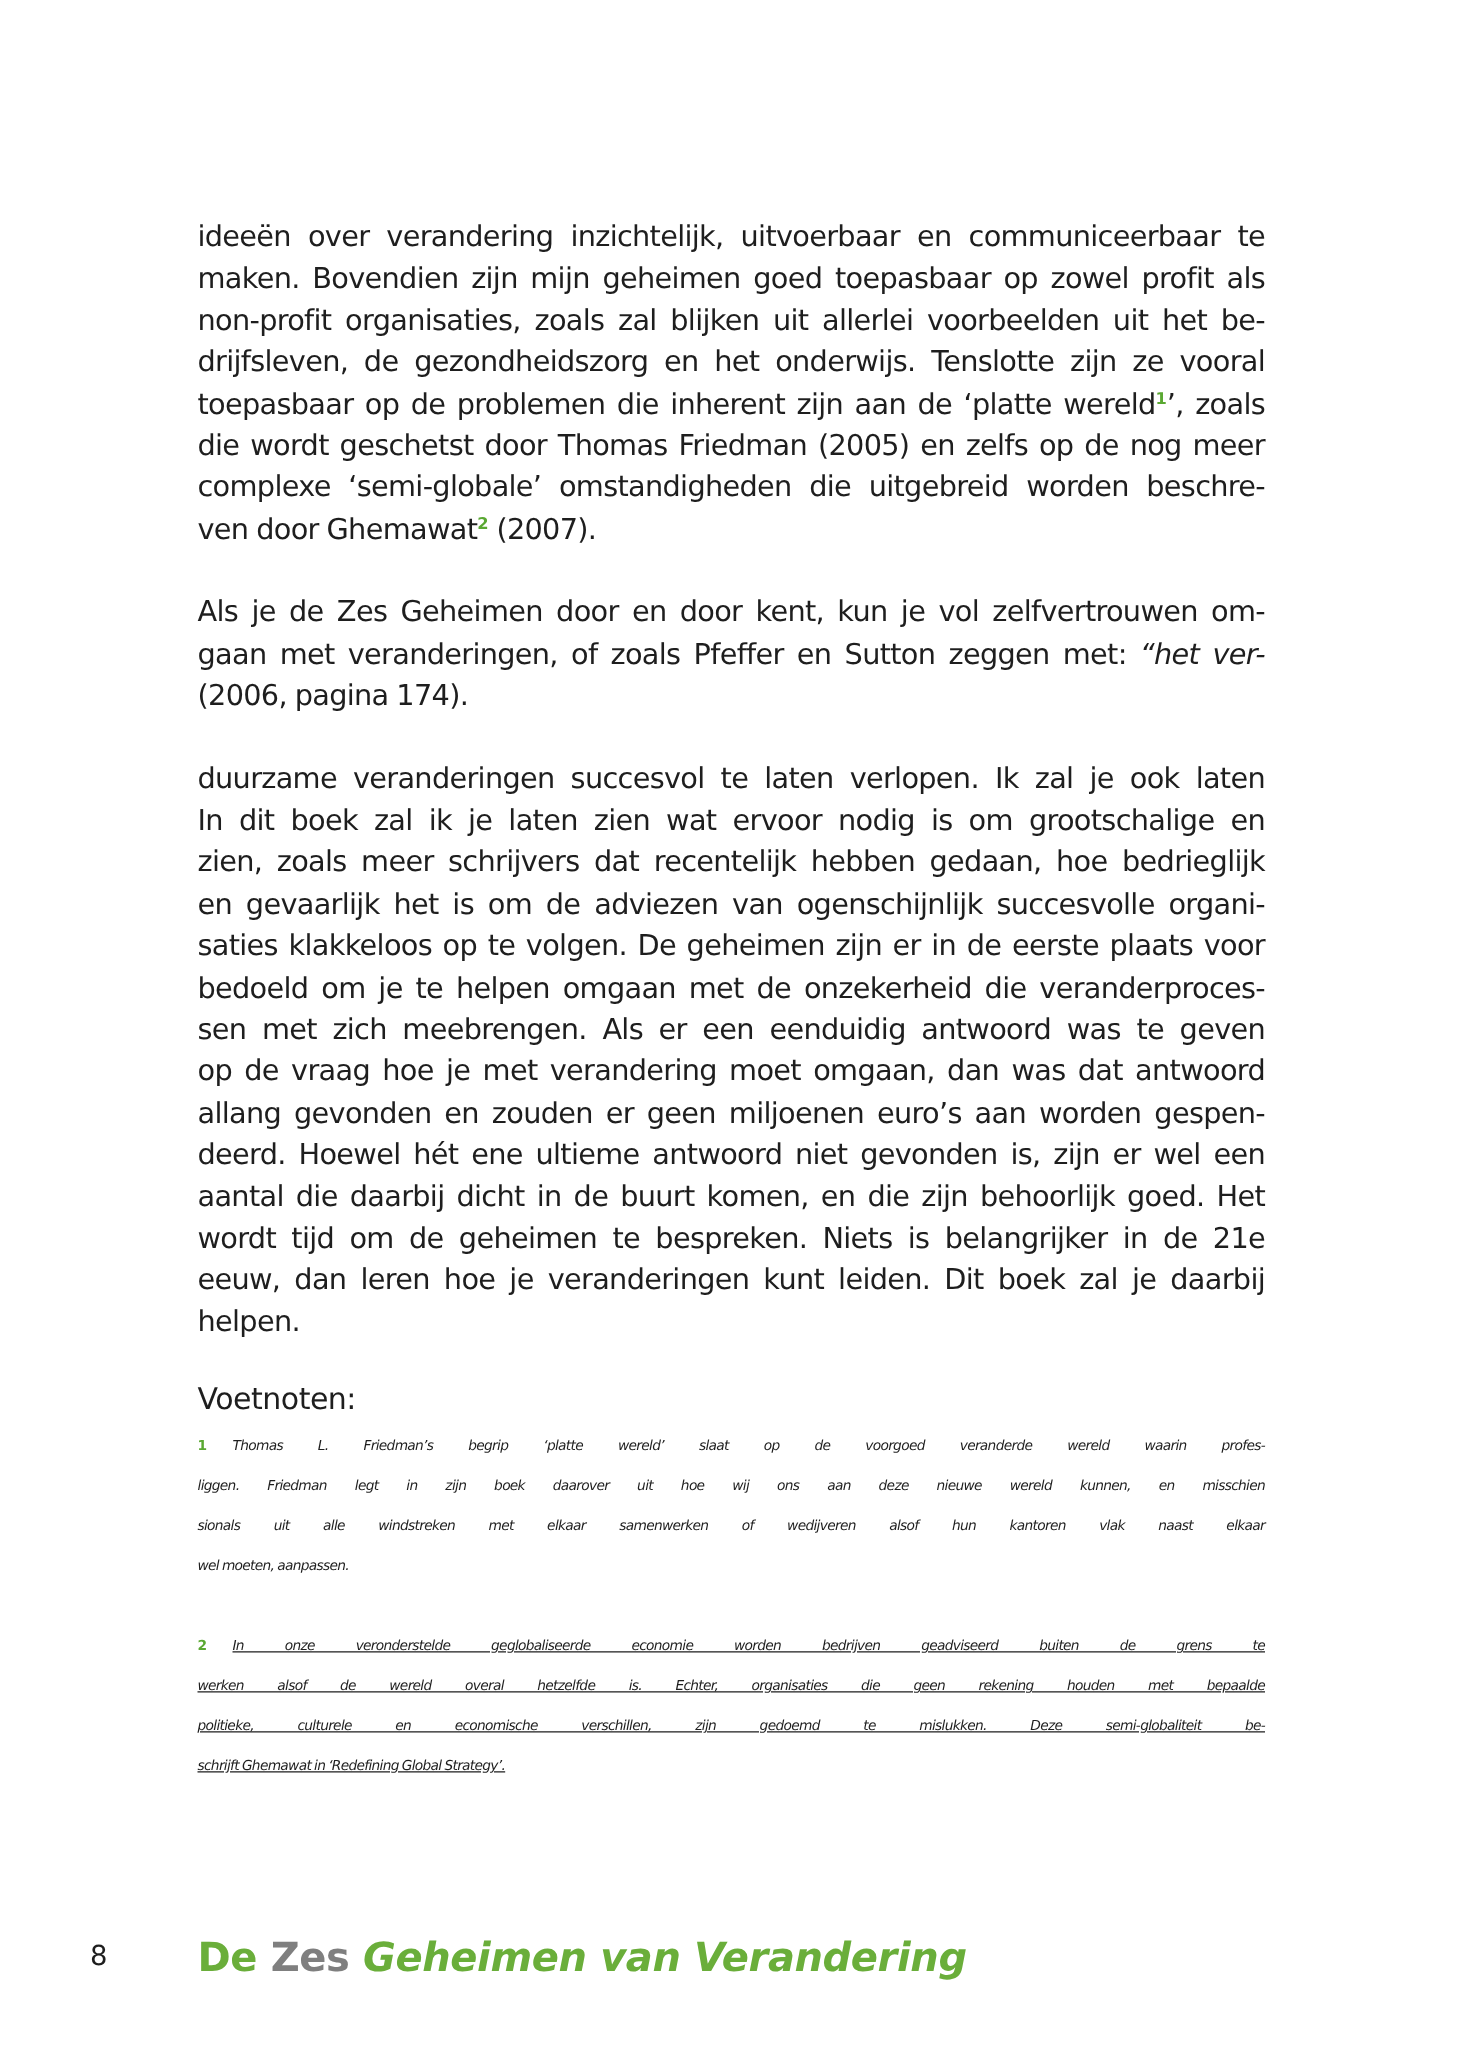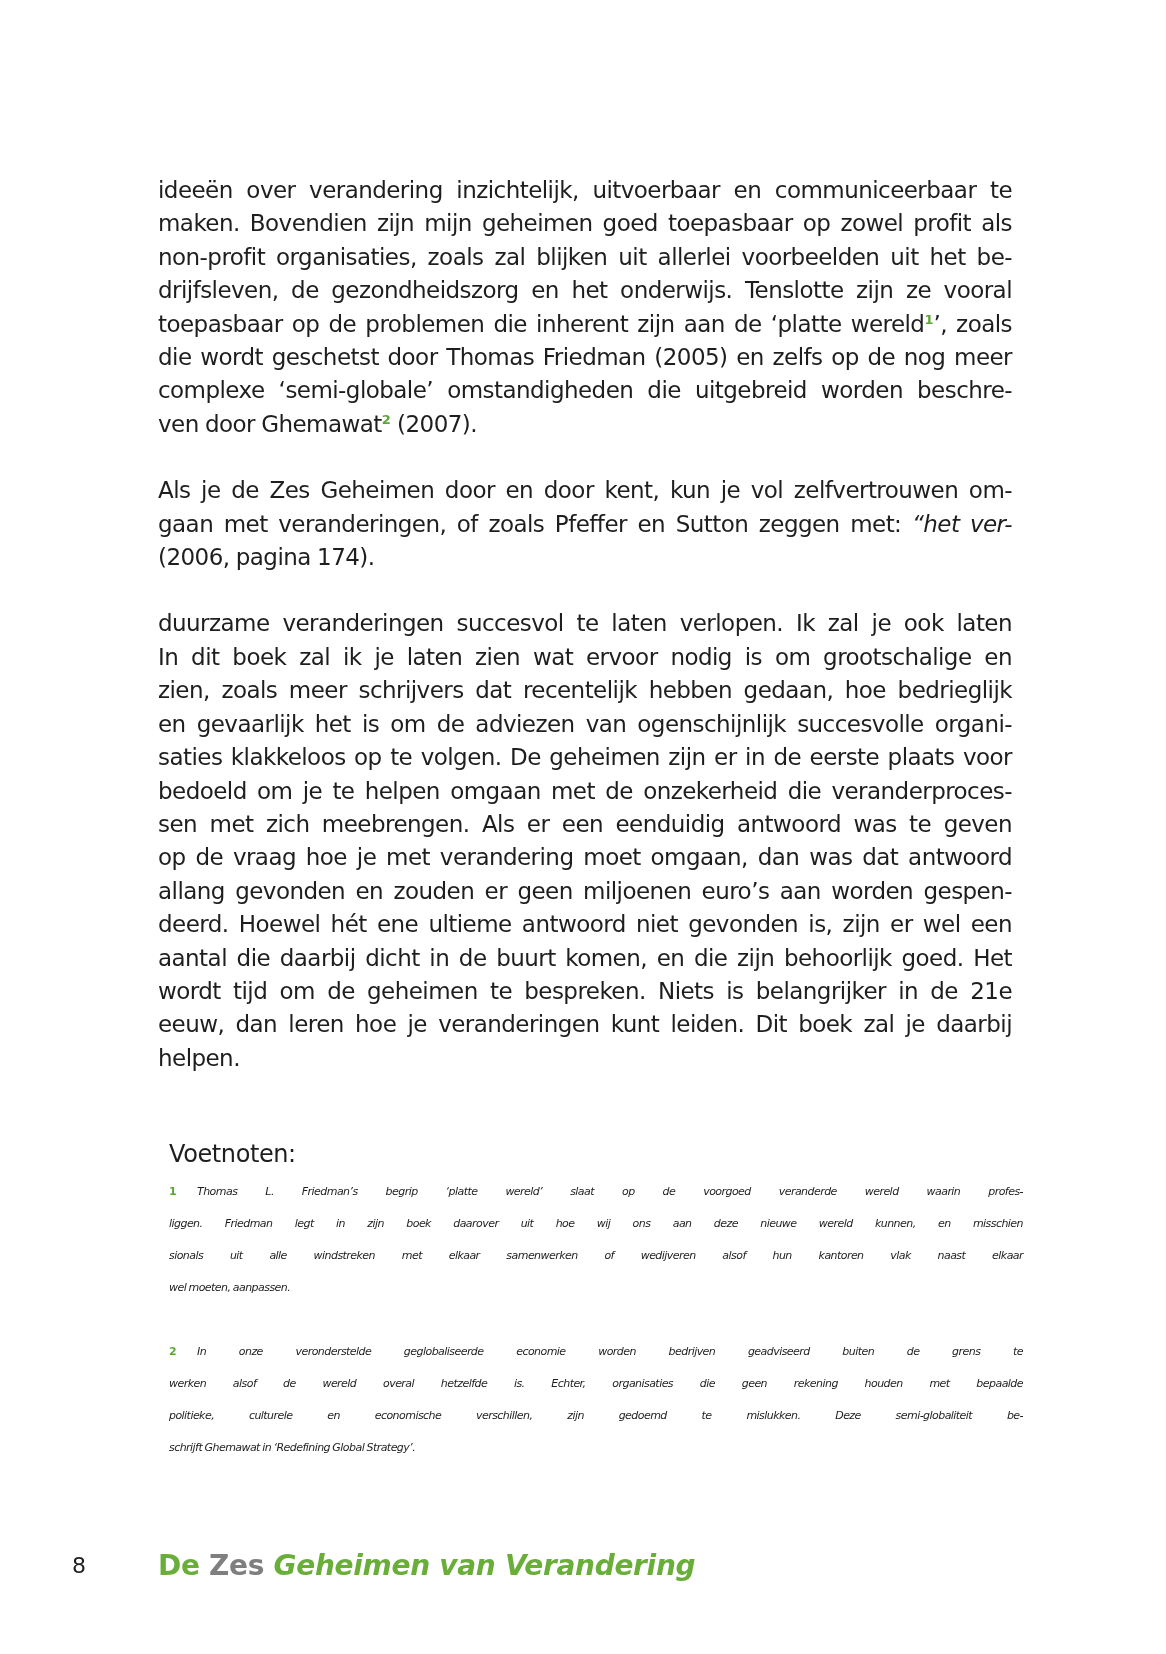--- a/index.html
+++ b/index.html
@@ -56,42 +56,42 @@
       vertical-align: 8px;
       line-height: 0;
       letter-spacing: 0;
     }
     .ital {
       font-style: italic;
     }
     .footnotes {
       position: absolute;
       left: 158px;
-      top: 1138px;
+      top: 1103px;
       width: 854px;
-      margin-left: 11px;
     }
     .fn-heading {
       margin: 0 0 6px 0;
       font-size: 24px;
       line-height: 32px;
       color: #1e1e1e;
       letter-spacing: -0.4px;
     }
     .fn {
       margin: 0;
       font-size: 11px;
       line-height: 32px;
       font-style: italic;
       letter-spacing: -0.55px;
       word-spacing: -0.6px;
       color: #1e1e1e;
     }
     .fn + .fn {
       margin-top: 32px;
+      text-decoration: underline;
     }
     .fn-num {
       font-style: normal;
       font-weight: bold;
       color: #5aa832;
       display: inline-block;
       width: 28px;
       letter-spacing: 0;
     }
     .footer {
@@ -106,21 +106,21 @@
       left: 72px;
       top: 0;
       font-size: 22px;
       line-height: 36px;
       color: #1e1e1e;
     }
     .running-title {
       position: absolute;
       left: 158px;
       top: 0;
-      font-size: 28px;
+      font-size: 32px;
       line-height: 36px;
       font-weight: bold;
       letter-spacing: -0.3px;
       white-space: nowrap;
     }
     .rt-green { color: #6aae3a; }
     .rt-grey { color: #7f7f7f; }
     .rt-ital { color: #6aae3a; font-style: italic; }
   </style>
 </head>

